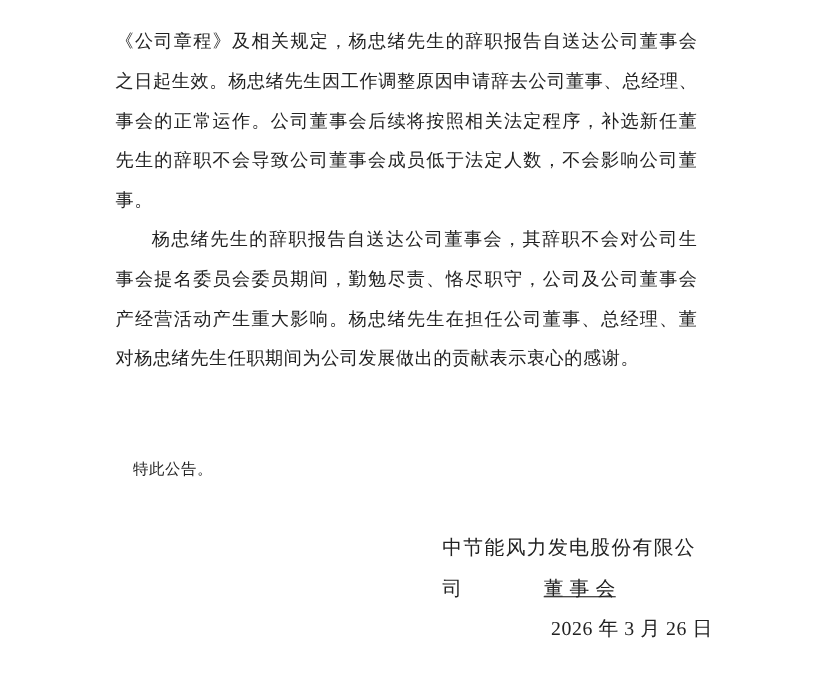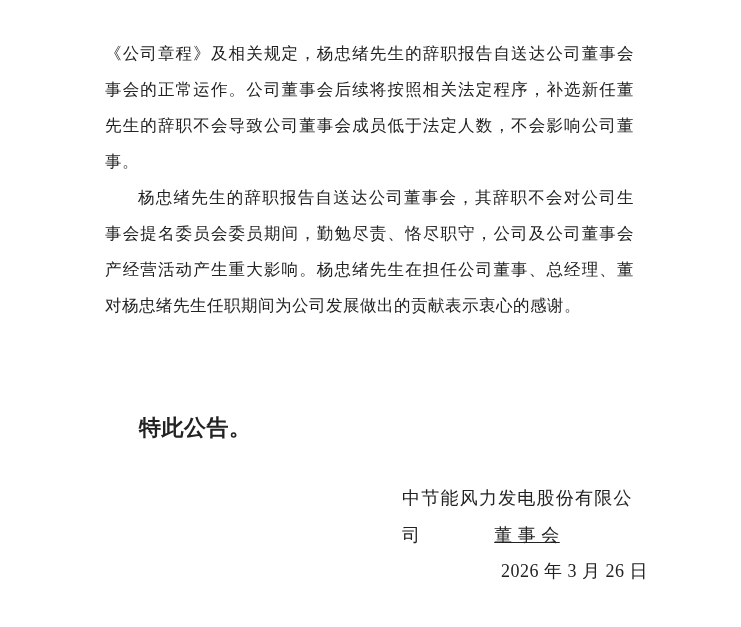--- a/index.html
+++ b/index.html
@@ -12,21 +12,21 @@
     width: 741px;
     height: 627px;
     background: #ffffff;
     overflow: hidden;
     font-family: "Liberation Serif", "DejaVu Serif", serif;
     color: #222222;
   }
   .body-text {
     position: absolute;
     left: 105px;
-    top: 36px;
+    top: 20px;
     width: 529px;
   }
   .line {
     font-size: 16.5px;
     line-height: 36px;
     height: 36px;
     text-align: left;
     white-space: nowrap;
     letter-spacing: 0.5px;
   }
@@ -34,26 +34,25 @@
     white-space: normal;
     text-align: justify;
     text-align-last: justify;
     text-justify: inter-character;
   }
   .line.indent {
     padding-left: 33px;
   }
   .closing {
     position: absolute;
-    left: 139px;
+    left: 121px;
     top: 410px;
-    font-size: 22px;
+    font-size: 14px;
     line-height: 36px;
     letter-spacing: 0.5px;
-    font-weight: bold;
   }
   .signature {
     position: absolute;
     left: 402px;
     top: 480px;
     width: 230px;
   }
   .signature .sig-line {
     font-size: 18px;
     line-height: 36.5px;
@@ -77,20 +76,21 @@
     transform: translateX(16px);
   }
 </style>
 </head>
 <body>
 
 <div class="page" style="background: rgb(255, 255, 255); color: rgb(34, 34, 34);">
 
   <div class="body-text">
       <div class="line stretch">《公司章程》及相关规定，杨忠绪先生的辞职报告自送达公司董事会</div>
+      <div class="line stretch">之日起生效。杨忠绪先生因工作调整原因申请辞去公司董事、总经理、</div>
       <div class="line stretch">事会的正常运作。公司董事会后续将按照相关法定程序，补选新任董</div>
       <div class="line stretch">先生的辞职不会导致公司董事会成员低于法定人数，不会影响公司董</div>
       <div class="line">事。</div>
       <div class="line stretch indent">杨忠绪先生的辞职报告自送达公司董事会，其辞职不会对公司生</div>
       <div class="line stretch">事会提名委员会委员期间，勤勉尽责、恪尽职守，公司及公司董事会</div>
       <div class="line stretch">产经营活动产生重大影响。杨忠绪先生在担任公司董事、总经理、董</div>
       <div class="line">对杨忠绪先生任职期间为公司发展做出的贡献表示衷心的感谢。</div>
     </div>
 
   <div class="closing">特此公告。</div>

